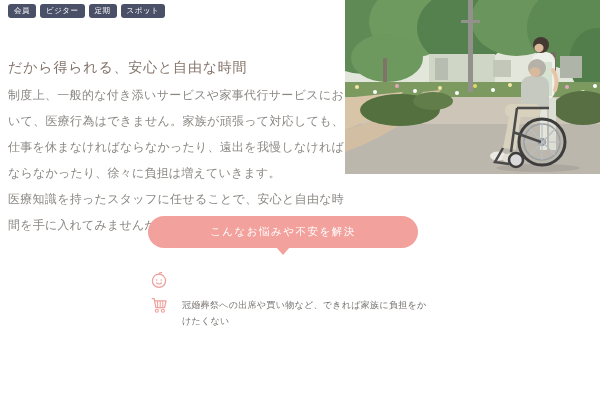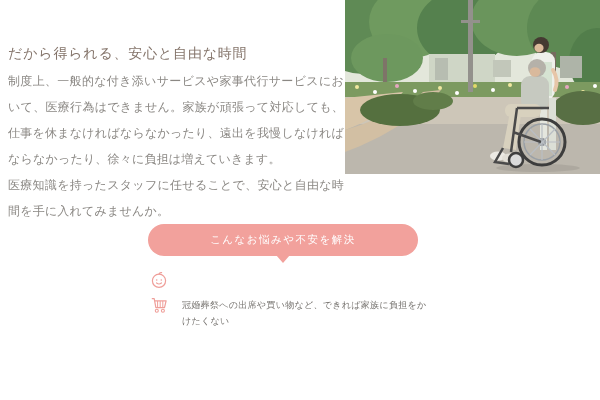--- a/index.html
+++ b/index.html
@@ -27,21 +27,21 @@
   .body-text + .body-text { margin-top:0; }
 
   .photo {
     position:absolute; top:0; left:345px; width:255px; height:174px;
     overflow:hidden; background:#dfe5d8;
   }
   .photo svg { display:block; width:255px; height:174px; }
 
   
   .bubble {
-    position:absolute; top:224px; left:148px; width:270px; height:32px;
+    position:absolute; top:216px; left:148px; width:270px; height:32px;
     background:#f2a19c; border-radius:16px;
     display:flex; align-items:center; justify-content:center;
     color:#fff; font-family:"Liberation Serif","DejaVu Serif",serif;
     font-size:10.5px; letter-spacing:1.5px;
   }
   .bubble::after {
     content:""; position:absolute; left:50%; top:31px; transform:translateX(-50%);
     border-left:7px solid transparent; border-right:7px solid transparent;
     border-top:8px solid #f2a19c;
   }
@@ -55,20 +55,26 @@
     letter-spacing:0.3px; padding-top:1px;
   }
 </style>
 </head>
 <body>
 
 <div class="page">
 
   <section>
     <div class="left-col">
+      <div class="badges">
+        <span class="badge">会員</span>
+        <span class="badge">ビジター</span>
+        <span class="badge">定期</span>
+        <span class="badge">スポット</span>
+      </div>
       <h2 class="heading">
         <br>
         <span>だから得られる、安心と自由な時間</span>
       </h2>
       <p class="body-text">制度上、一般的な付き添いサービスや家事代行サービスにおいて、医療行為はできません。家族が頑張って対応しても、仕事を休まなければならなかったり、遠出を我慢しなければならなかったり、徐々に負担は増えていきます。</p>
       <p class="body-text">医療知識を持ったスタッフに任せることで、安心と自由な時間を手に入れてみませんか。</p>
     </div>
 
     <div class="photo">
       <svg viewBox="0 0 255 174" preserveAspectRatio="none" aria-hidden="true">

